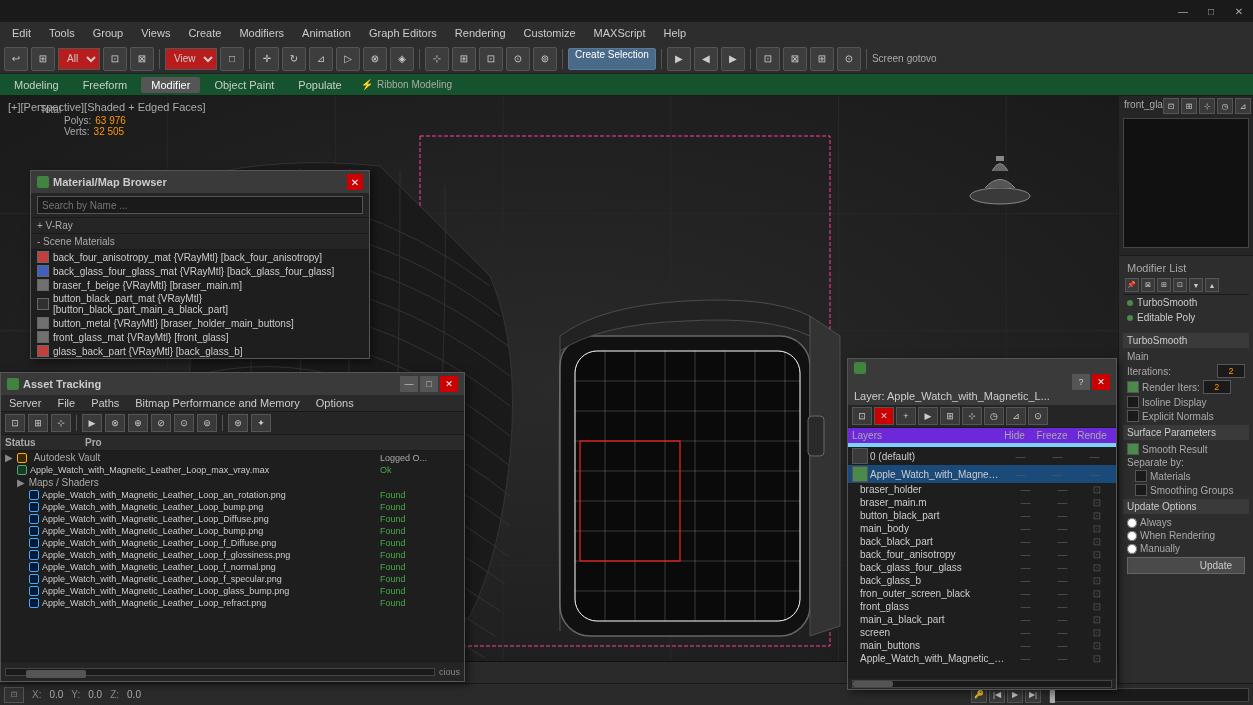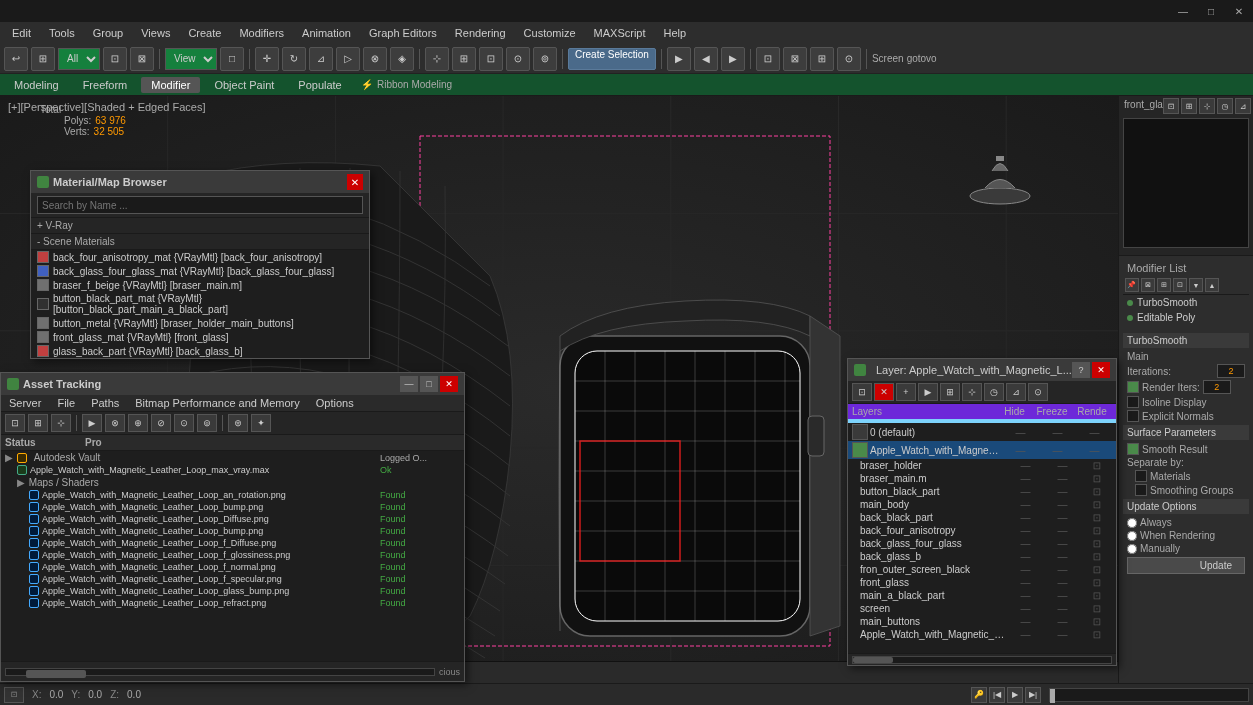--- a/index.html
+++ b/index.html
@@ -88,21 +88,21 @@
       font-size: 10px;
     }
     .toolbar-separator {
       width: 1px;
       height: 20px;
       background: #555;
       margin: 0 2px;
     }
     .toolbar-dropdown {
       height: 22px;
-      background: #15803d;
+      background: #b91c1c;
       border: 1px solid #555;
       color: #ccc;
       font-size: 10px;
       padding: 0 4px;
       cursor: pointer;
     }
     .toolbar-btn-blue {
       height: 22px;
       background: #4a6a8a;
       border: 1px solid #5a7a9a;
@@ -1130,21 +1130,21 @@
   <div id="asset-bottom">
     <div class="asset-bottom-scroll">
       <div class="scroll-thumb"></div>
     </div>
     <span style="color:#888;font-size:9px;margin-left:4px;">cious</span>
   </div>
 </div>
 
 <div id="layer-panel">
   <div id="layer-title">
-    <div style="display:flex;gap:10px;">
+    <div style="display:flex;gap:16px;flex-direction:column;">
       <div style="width:12px;height:12px;background:#4a4a;border-radius:2px;"></div>
       <span class="layer-title-text">Layer: Apple_Watch_with_Magnetic_L...</span>
     </div>
     <div style="display:flex;gap:2px;">
       <button class="asset-win-btn">?</button>
       <button class="asset-win-btn close-btn">✕</button>
     </div>
   </div>
   <div id="layer-toolbar">
     <div class="layer-tb-btn">⊡</div>

